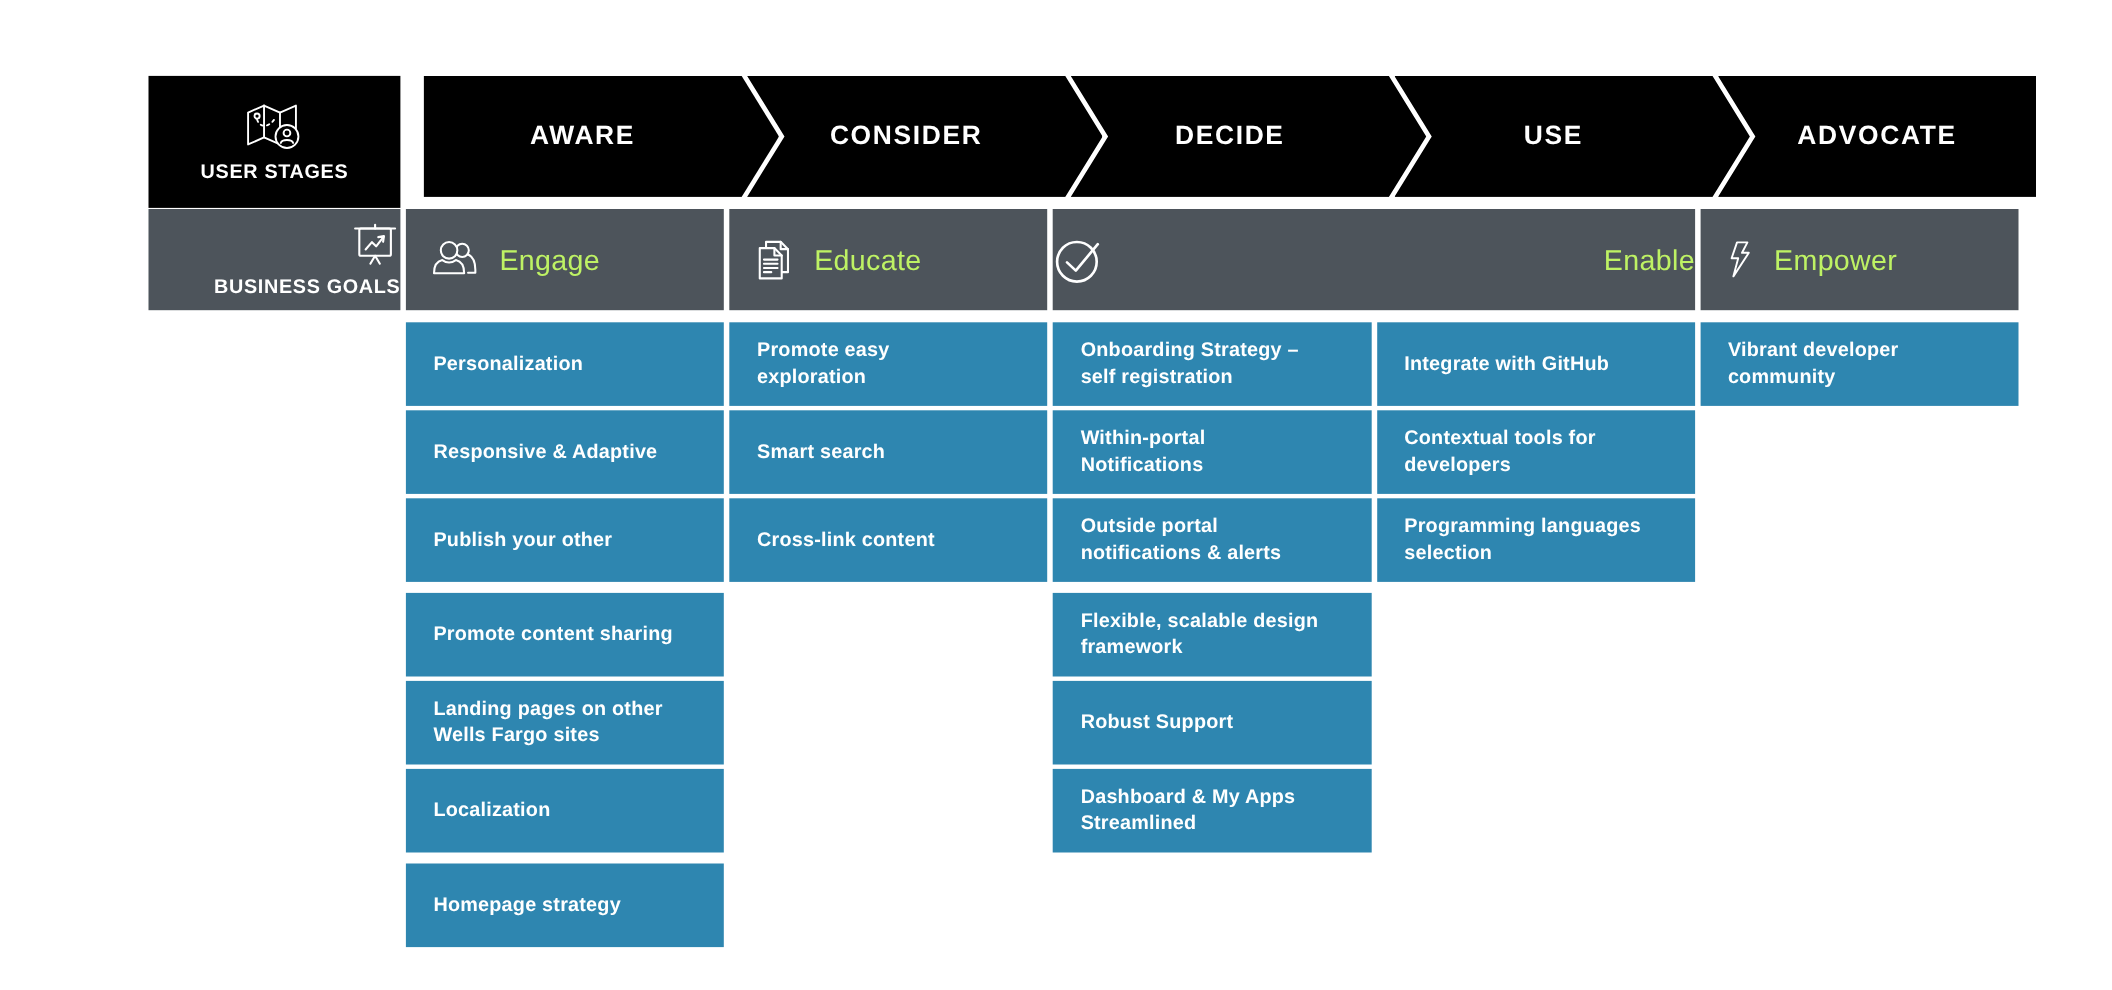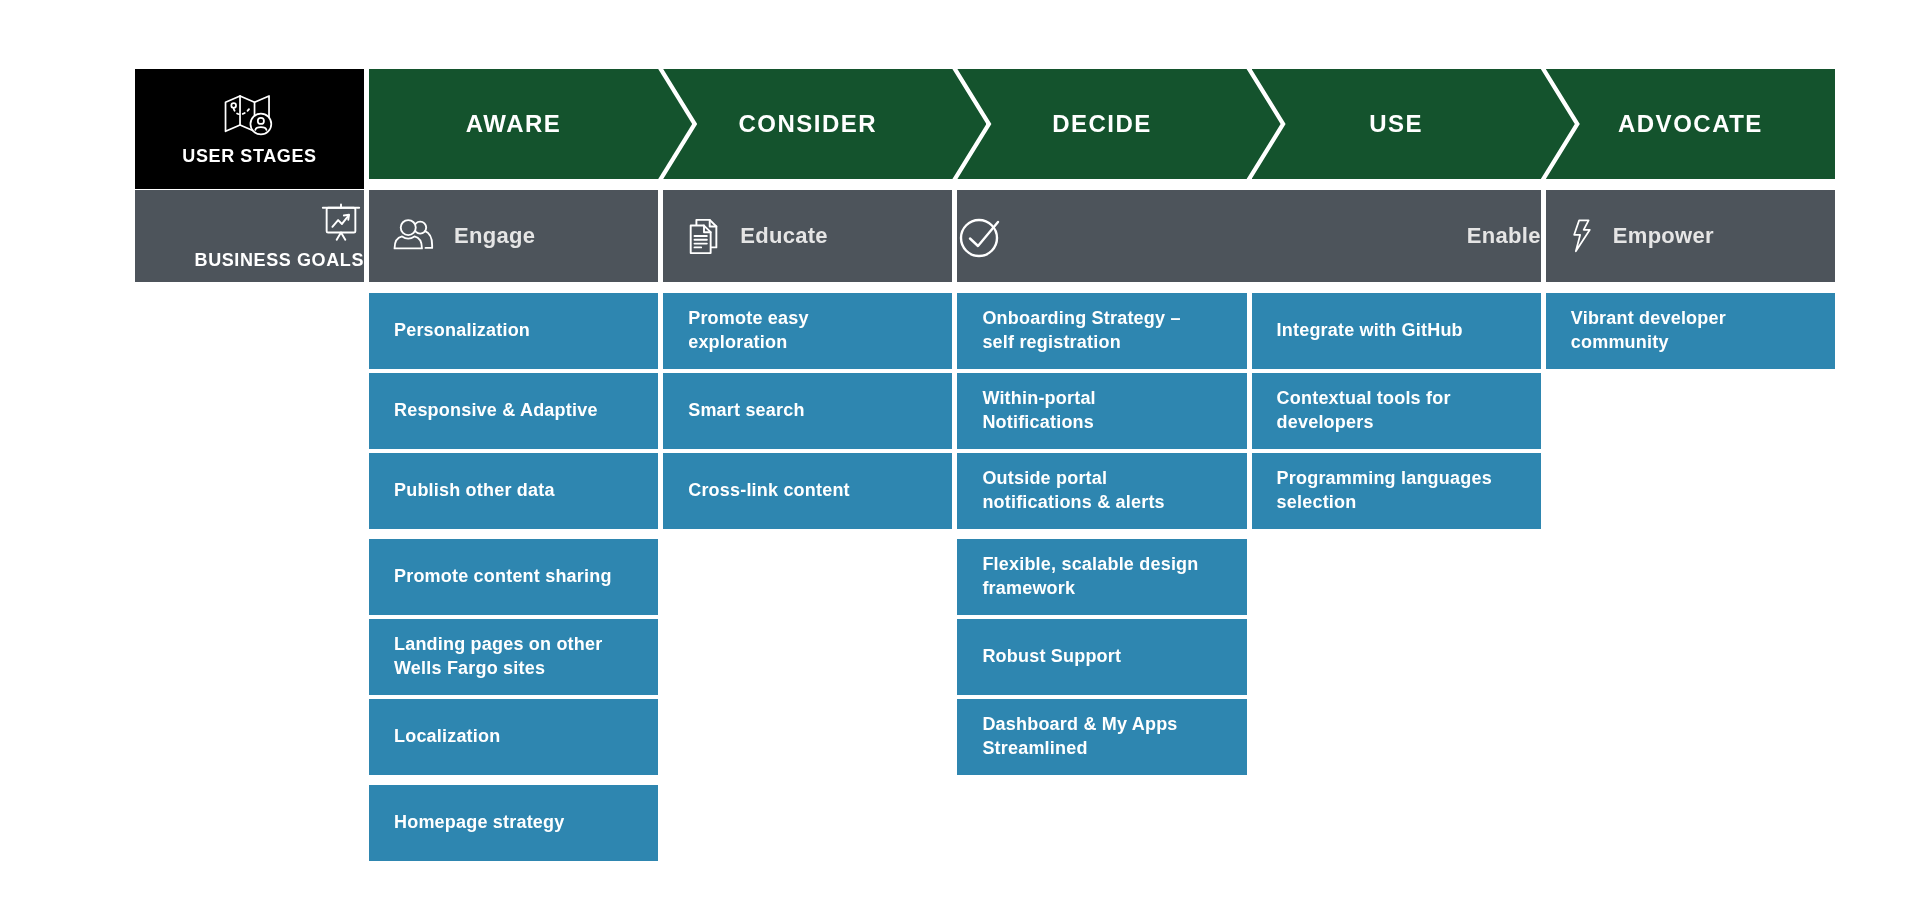--- a/index.html
+++ b/index.html
@@ -12,23 +12,23 @@
   .board{
     position:absolute; left:135px; top:69px; width:1700px;
     display:grid;
     grid-template-columns:229px repeat(5, 1fr);
     grid-template-rows:110px 92px auto;
     column-gap:5px; row-gap:11px;
   }
   .cell{ position:relative; }
   
   .chev{
-    position:absolute; top:0; left:0; height:110px;
+    position:absolute; top:0; left:16px; height:110px;
     width:calc(100% + 34px);
-    background:#14532d;
+    background:#000000;
     clip-path:polygon(0 0, calc(100% - 34px) 0, 100% 50%, calc(100% - 34px) 100%, 0 100%, 34px 50%);
     display:flex; align-items:center; justify-content:center;
     padding:0 68px 0 34px; box-sizing:border-box;
   }
   .chev.first{
     clip-path:polygon(0 0, calc(100% - 34px) 0, 100% 50%, calc(100% - 34px) 100%, 0 100%);
     padding:0 34px 0 0;
   }
   .chev.last{
     width:100%;
@@ -49,21 +49,21 @@
   .legend-stages{ height:120px; background:#000000; gap:7px; }
   .legend-goals{ height:92px; background:#4d545b; gap:5px;align-items:flex-end; }
   
   .goal-box{
     height:92px; background:#4d545b;
     display:flex; align-items:center; gap:17px;
     padding-left:22px; box-sizing:border-box;
   }
   .goal-box.centered{ justify-content:space-between; padding-left:0; }
   .goal-label{
-    color:#e5e5e5; font-weight:bold; font-size:22px; letter-spacing:0.3px;
+    color:#bef264; font-weight:normal; font-size:26px; letter-spacing:0.3px;
     white-space:nowrap;
   }
   
   .col-items{ display:flex; flex-direction:column; gap:10px; }
   .group{ display:flex; flex-direction:column; gap:4px; }
   .item{
     height:76px; background:#2e86b0;
     display:flex; align-items:center;
     padding:0 14px 0 25px; box-sizing:border-box;
     color:#ffffff; font-weight:bold; font-size:18px; line-height:1.32;
@@ -169,21 +169,21 @@
     <svg width="28" height="42" viewBox="0 0 34 44" fill="none" stroke="#ffffff" stroke-width="2.1" stroke-linejoin="round" stroke-linecap="round">
       <path d="M13.5 3 L25 3 L19 14.5 L26.5 14.5 L9.5 40.5 L14.8 20.5 L7.5 20.5 Z"></path>
     </svg>
     <span class="goal-label">Empower</span>
   </div>
 
   <div class="col-items r3 c2">
     <div class="group">
       <div class="item">Personalization</div>
       <div class="item">Responsive &amp; Adaptive</div>
-      <div class="item">Publish other data</div>
+      <div class="item">Publish your other</div>
     </div>
     <div class="group">
       <div class="item">Promote content sharing</div>
       <div class="item">Landing pages on other
 Wells Fargo sites</div>
       <div class="item">Localization</div>
     </div>
     <div class="group">
       <div class="item">Homepage strategy</div>
     </div>

